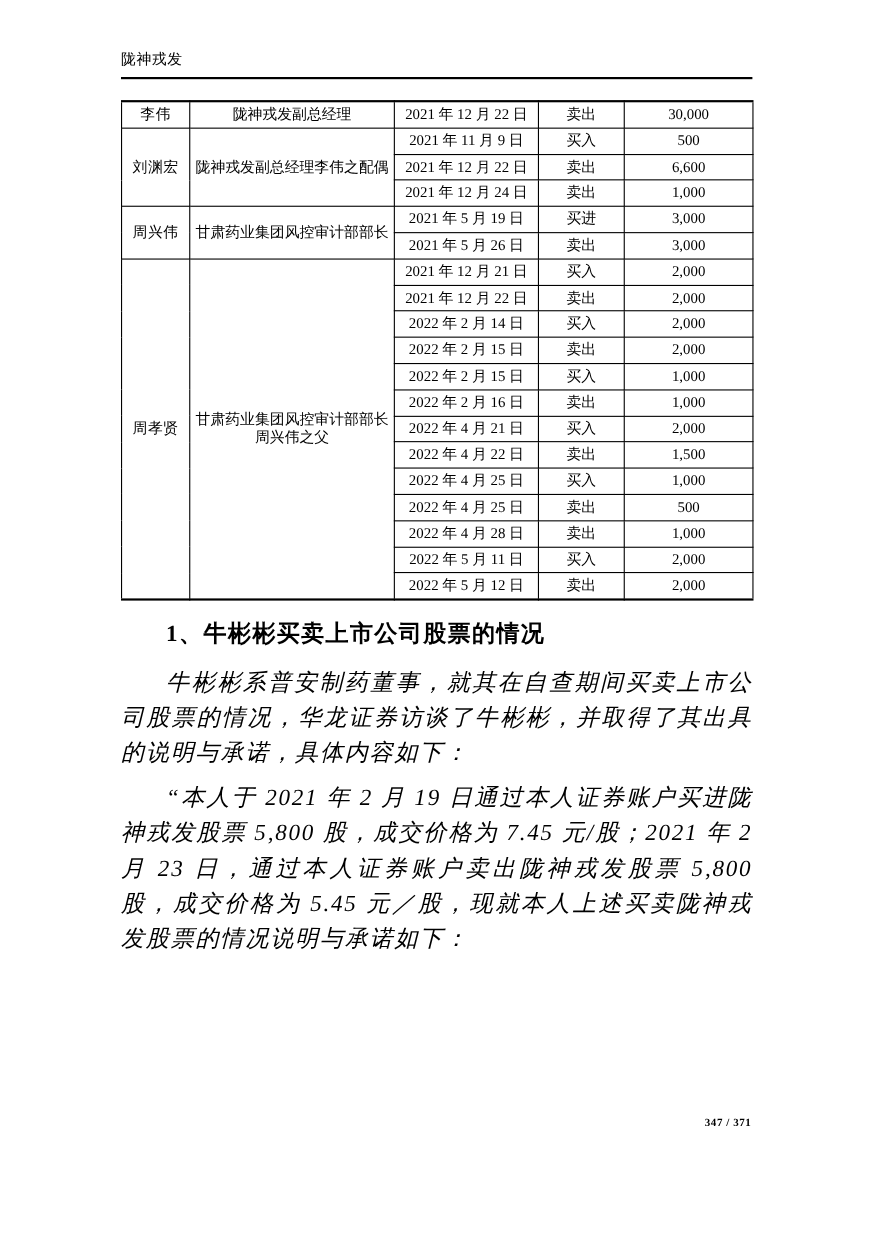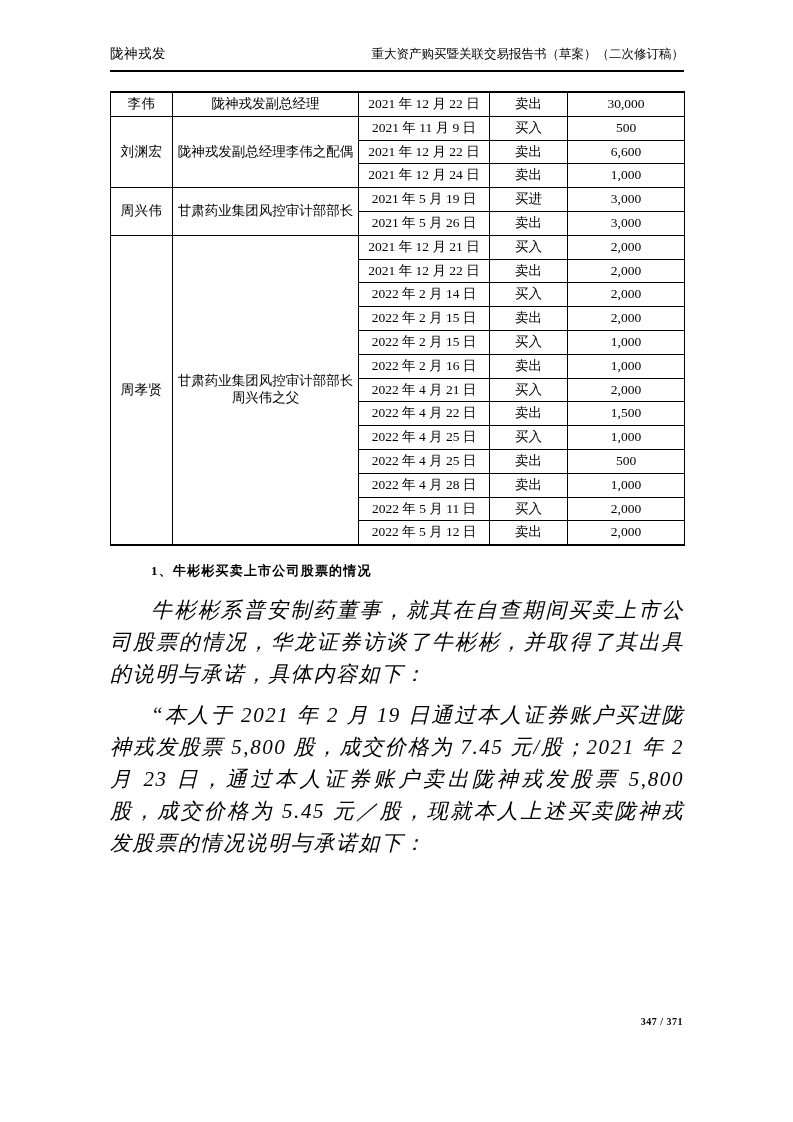--- a/index.html
+++ b/index.html
@@ -44,21 +44,21 @@
     height: 22.8px;
     padding: 0 2px;
     line-height: 1.25;
     overflow: hidden;
   }
   td.c-name { letter-spacing: 0.5px; }
   td.c-pos  { white-space: pre-line; }
   
   .section-heading {
     margin: 16px 0 0 0;
-    font-size: 13px;
+    font-size: 21px;
     font-weight: bold;
     text-indent: 41px;
     letter-spacing: 1.2px;
   }
   p.para {
     margin: 9px 0 0 0;
     font-size: 21px;
     line-height: 32px;
     letter-spacing: 1.6px;
     text-align: justify;
@@ -76,21 +76,20 @@
     letter-spacing: 0.5px;
   }
 </style>
 </head>
 <body>
 
 <div class="page">
 
   <div class="header">
     <span class="h-left">陇神戎发</span>
-    <span class="h-right">重大资产购买暨关联交易报告书（草案）（二次修订稿）</span>
   </div>
 
   <table class="trading-table">
     <colgroup>
       <col style="width:62px">
       <col style="width:186px">
       <col style="width:131px">
       <col style="width:78px">
       <col style="width:117px">
     </colgroup>

